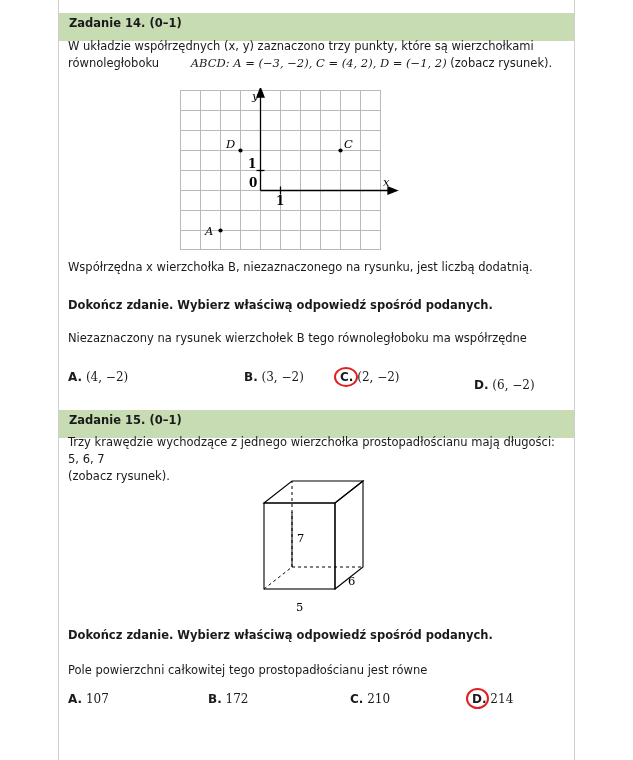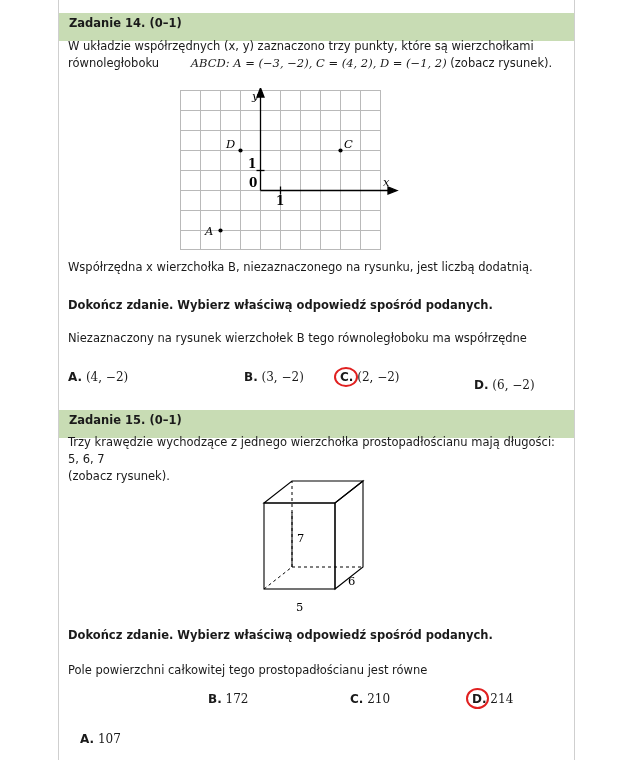--- a/index.html
+++ b/index.html
@@ -235,21 +235,21 @@
       <text x="93" y="109" font-family="DejaVu Serif, serif" font-size="11.5" fill="#000">6</text>
       <text x="41" y="135" font-family="DejaVu Serif, serif" font-size="11.5" fill="#000">5</text>
     </svg>
   </div>
 
   <div class="block bold" style="top:627px;">Dokończ zdanie. Wybierz właściwą odpowiedź spośród podanych.</div>
 
   <div class="block" style="top:662px;">Pole powierzchni całkowitej tego prostopadłościanu jest równe</div>
 
   <div class="answers" style="top:692px;">
-    <div class="ans" style="left:12px;margin-top:40px;">
+    <div class="ans" style="left:0px;">
       <span class="lbl">A.</span>
       <span class="val">107</span>
     </div>
     <div class="ans" style="left:140px;">
       <span class="lbl">B.</span>
       <span class="val">172</span>
     </div>
     <div class="ans" style="left:282px;">
       <span class="lbl">C.</span>
       <span class="val">210</span>

